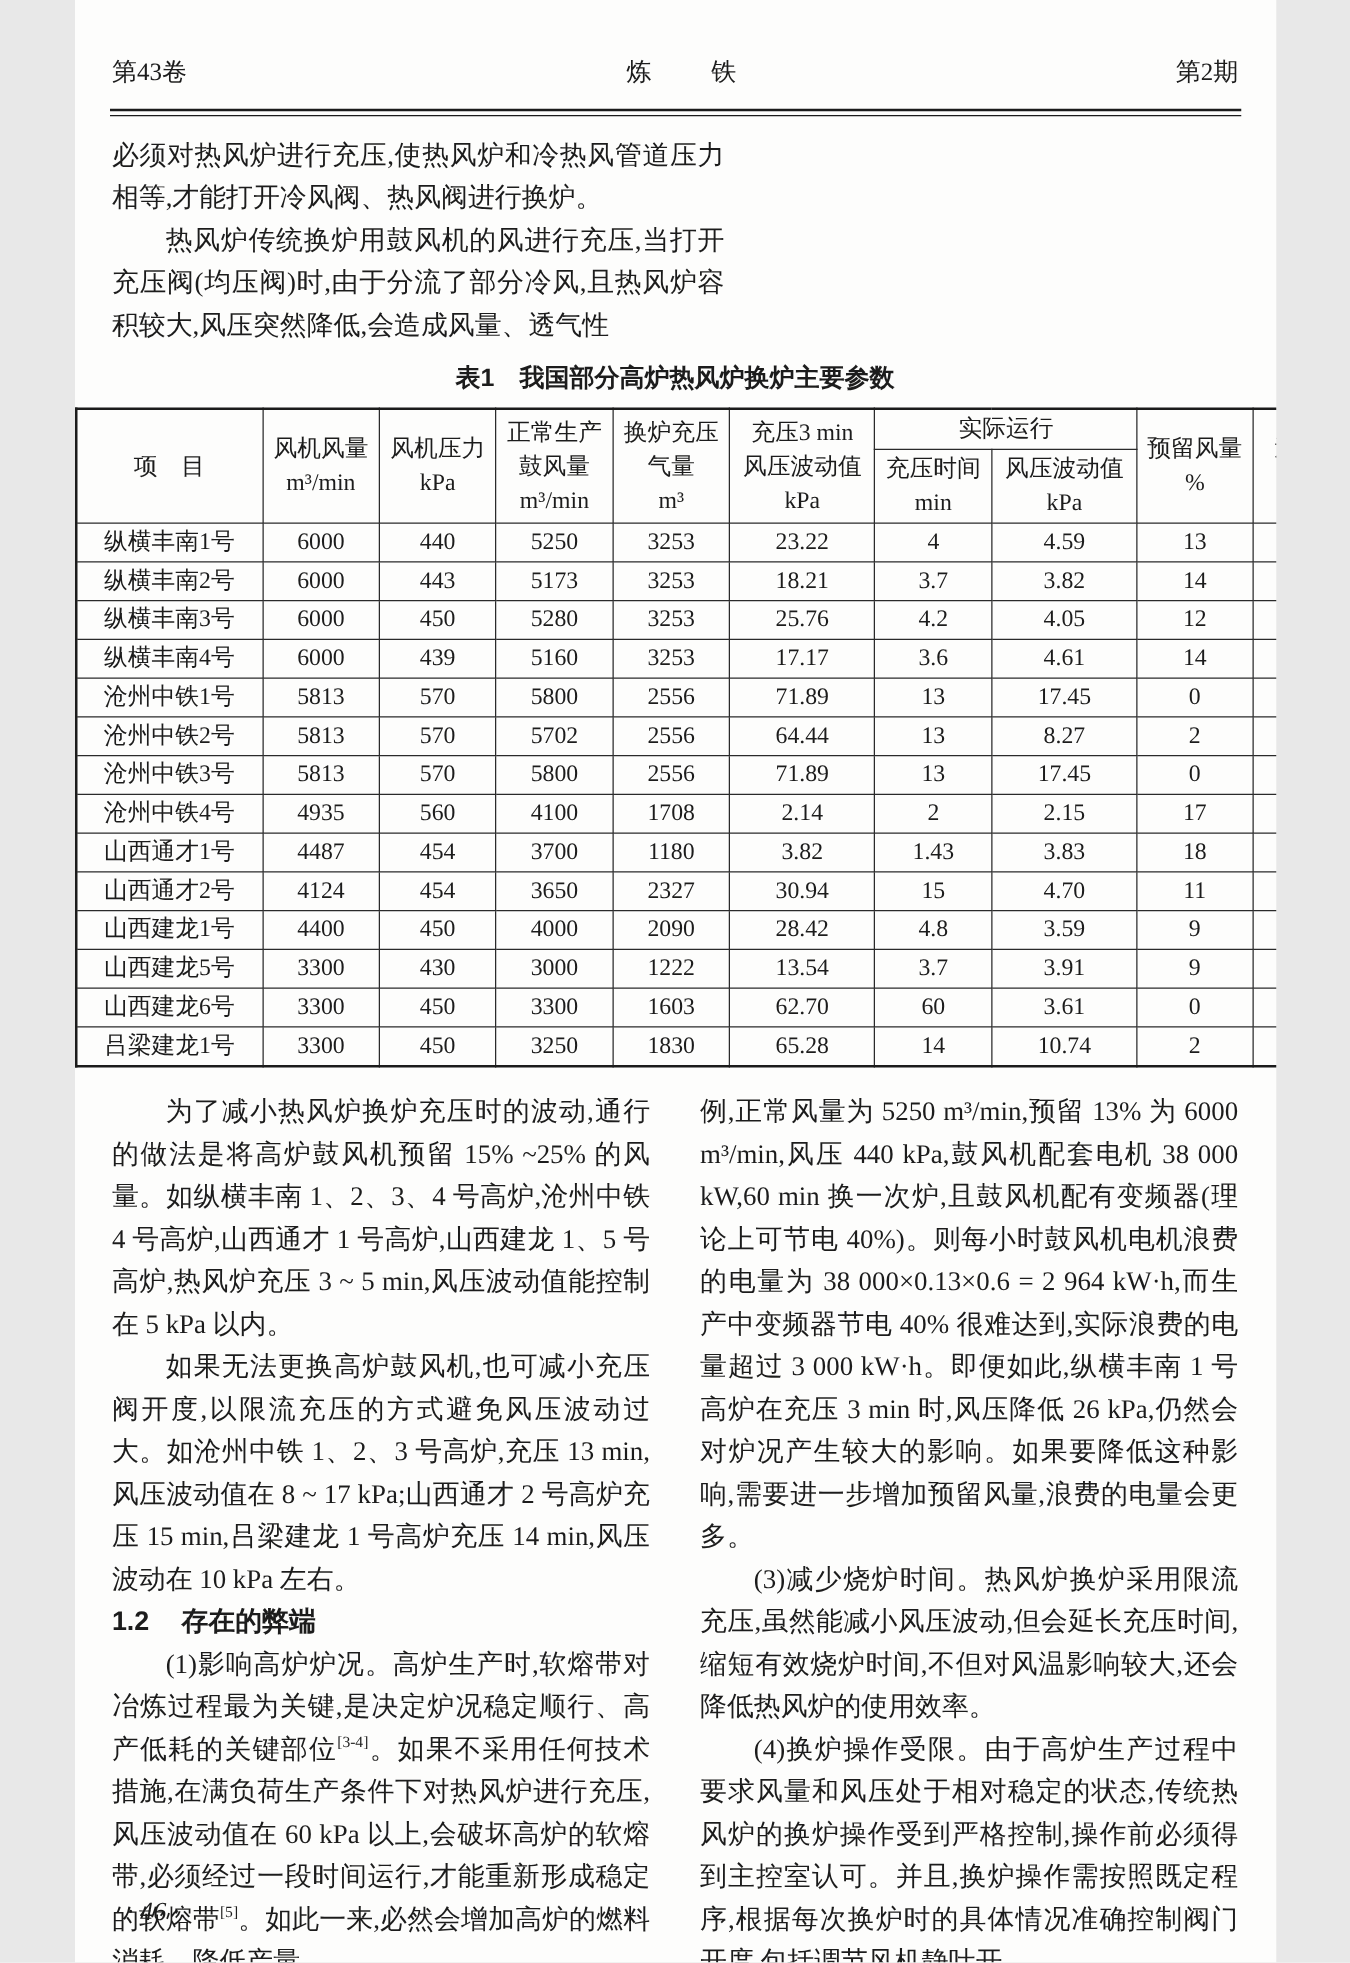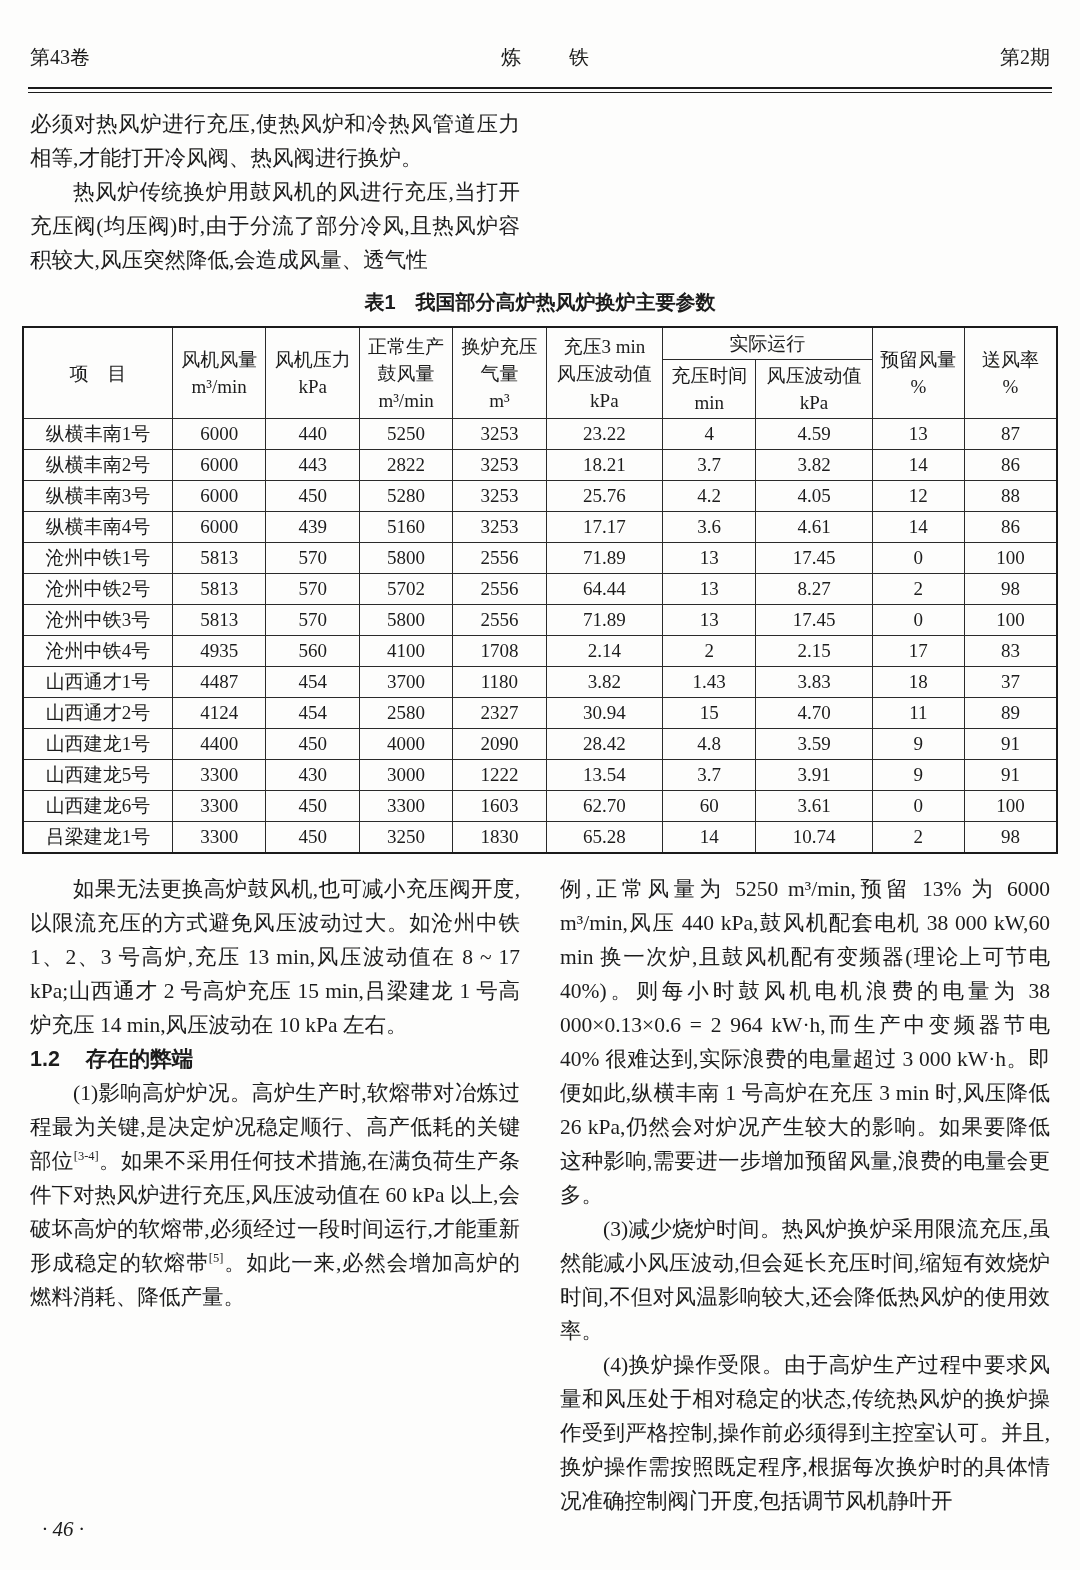--- a/index.html
+++ b/index.html
@@ -1,19 +1,19 @@
 <!DOCTYPE html>
 <html lang="zh"><head>
 <meta charset="utf-8">
 <style>
   * { margin: 0; padding: 0; box-sizing: border-box; }
   html, body { background: #e8e8e8; }
   .page {
     position: relative;
-    width: 1080px; height: 1570px;
+    width: 961px; height: 1570px;
     margin: 0 auto;
     background: #fdfdfc;
     color: #1c1c1c;
     font-family: "Liberation Serif", "DejaVu Serif", serif;
     overflow: hidden;
   }
   
   .page-header {
     display: flex; justify-content: space-between; align-items: flex-end;
     padding: 44px 30px 6px 30px;
@@ -182,21 +182,21 @@
           <td>23.22</td>
           <td>4</td>
           <td>4.59</td>
           <td>13</td>
           <td>87</td>
         </tr>
         <tr>
           <td>纵横丰南2号</td>
           <td>6000</td>
           <td>443</td>
-          <td>2822</td>
+          <td>5173</td>
           <td>3253</td>
           <td>18.21</td>
           <td>3.7</td>
           <td>3.82</td>
           <td>14</td>
           <td>86</td>
         </tr>
         <tr>
           <td>纵横丰南3号</td>
           <td>6000</td>
@@ -278,21 +278,21 @@
           <td>3.82</td>
           <td>1.43</td>
           <td>3.83</td>
           <td>18</td>
           <td>37</td>
         </tr>
         <tr>
           <td>山西通才2号</td>
           <td>4124</td>
           <td>454</td>
-          <td>2580</td>
+          <td>3650</td>
           <td>2327</td>
           <td>30.94</td>
           <td>15</td>
           <td>4.70</td>
           <td>11</td>
           <td>89</td>
         </tr>
         <tr>
           <td>山西建龙1号</td>
           <td>4400</td>
@@ -339,20 +339,21 @@
           <td>14</td>
           <td>10.74</td>
           <td>2</td>
           <td>98</td>
         </tr>
       </tbody>
   </table>
 
   <section class="twocol body" style="margin-top:18px;">
     <div class="col">
+      <p class="para indent"><span>为了减小热风炉换炉充压时的波动,通行的做法是将高炉鼓风机预留 15% ~25% 的风量。如纵横丰南 1、2、3、4 号高炉,沧州中铁 4 号高炉,山西通才 1 号高炉,山西建龙 1、5 号高炉,热风炉充压 3 ~ 5 min,风压波动值能控制在 5 kPa 以内。</span></p>
       <p class="para indent"><span>如果无法更换高炉鼓风机,也可减小充压阀开度,以限流充压的方式避免风压波动过大。如沧州中铁 1、2、3 号高炉,充压 13 min,风压波动值在 8 ~ 17 kPa;山西通才 2 号高炉充压 15 min,吕梁建龙 1 号高炉充压 14 min,风压波动在 10 kPa 左右。</span></p>
       <h3 class="subheading">
         <span class="h-num">1.2</span><span>存在的弊端</span>
       </h3>
       <p class="para indent"><span>(1)影响高炉炉况。高炉生产时,软熔带对冶炼过程最为关键,是决定炉况稳定顺行、高产低耗的关键部位</span><sup>[3-4]</sup><span>。如果不采用任何技术措施,在满负荷生产条件下对热风炉进行充压,风压波动值在 60 kPa 以上,会破坏高炉的软熔带,必须经过一段时间运行,才能重新形成稳定的软熔带</span><sup>[5]</sup><span>。如此一来,必然会增加高炉的燃料消耗、降低产量。</span></p>
     </div>
     <div class="col">
       <p class="para"><span>例,正常风量为 5250 m³/min,预留 13% 为 6000 m³/min,风压 440 kPa,鼓风机配套电机 38 000 kW,60 min 换一次炉,且鼓风机配有变频器(理论上可节电 40%)。则每小时鼓风机电机浪费的电量为 38 000×0.13×0.6 = 2 964 kW·h,而生产中变频器节电 40% 很难达到,实际浪费的电量超过 3 000 kW·h。即便如此,纵横丰南 1 号高炉在充压 3 min 时,风压降低 26 kPa,仍然会对炉况产生较大的影响。如果要降低这种影响,需要进一步增加预留风量,浪费的电量会更多。</span></p>
       <p class="para indent"><span>(3)减少烧炉时间。热风炉换炉采用限流充压,虽然能减小风压波动,但会延长充压时间,缩短有效烧炉时间,不但对风温影响较大,还会降低热风炉的使用效率。</span></p>
       <p class="para indent"><span>(4)换炉操作受限。由于高炉生产过程中要求风量和风压处于相对稳定的状态,传统热风炉的换炉操作受到严格控制,操作前必须得到主控室认可。并且,换炉操作需按照既定程序,根据每次换炉时的具体情况准确控制阀门开度,包括调节风机静叶开</span></p>

